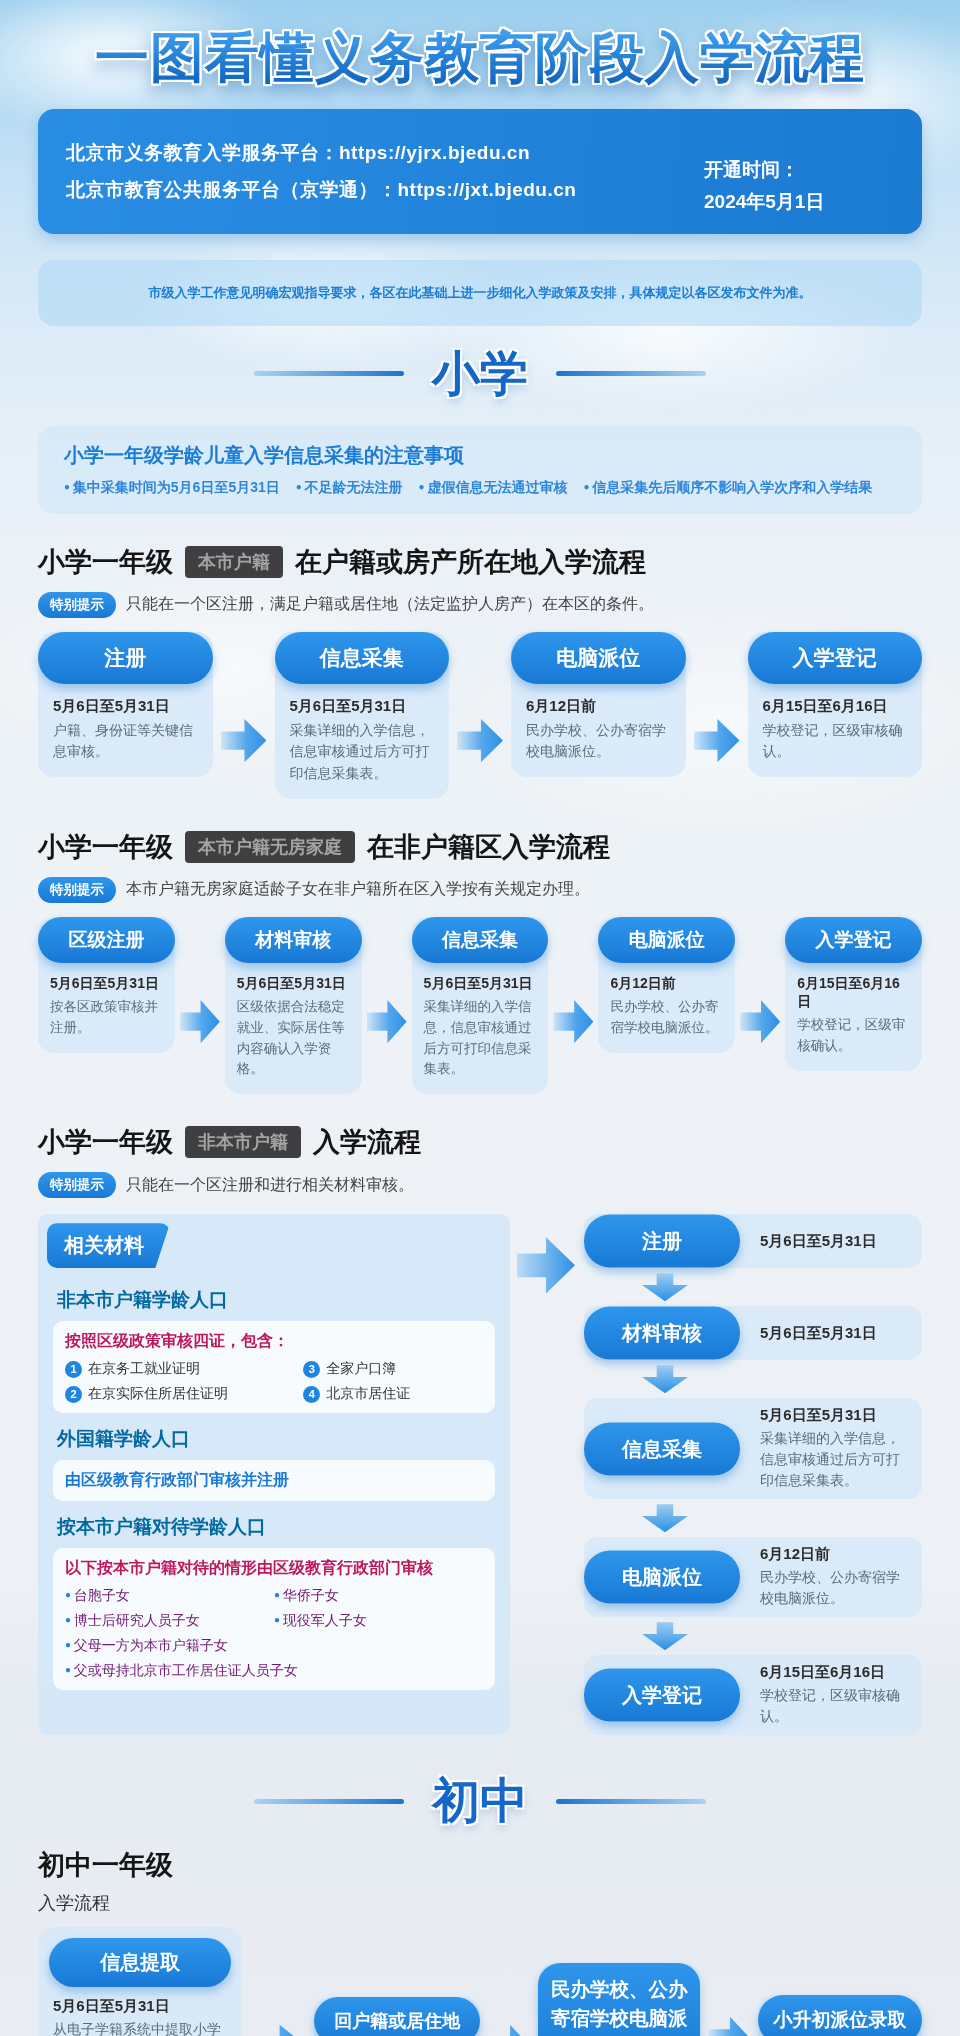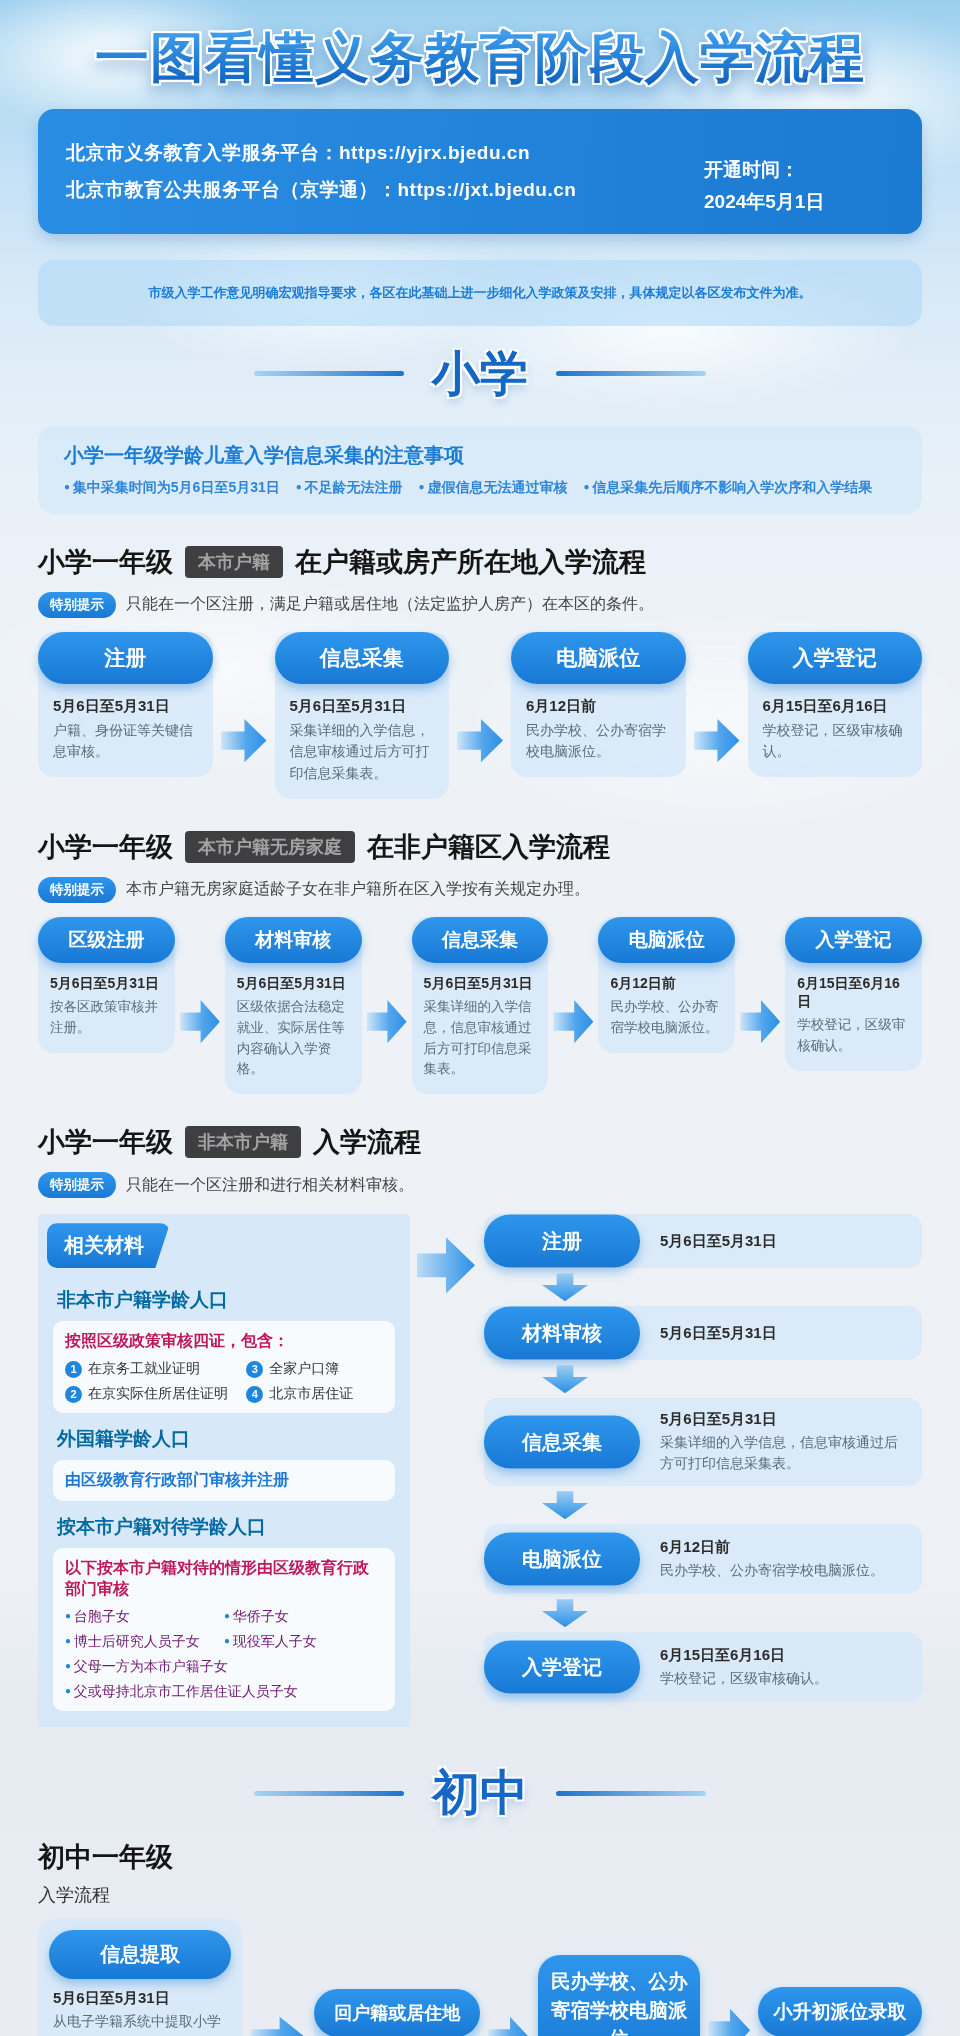--- a/index.html
+++ b/index.html
@@ -89,21 +89,21 @@
     clip-path:polygon(0 33%,52% 33%,52% 10%,100% 50%,52% 90%,52% 67%,0 67%); }
   .arrow-r.sm2 { width:40px; margin:78px 5px 0; }
   .arrow-d { width:46px; height:28px; margin:5px 0 5px 58px;
     background:linear-gradient(180deg,#9ecdf2,#2b90e6);
     clip-path:polygon(32% 0,68% 0,68% 42%,100% 42%,50% 100%,0 42%,32% 42%); }
   .arrow-big { flex:none; width:58px; height:74px; margin:14px 9px 0 7px;
     background:linear-gradient(90deg,#bcdcf5,#2b90e6);
     clip-path:polygon(0 34%,50% 34%,50% 12%,100% 50%,50% 88%,50% 66%,0 66%); }
 
   .nr-content { display:flex; margin-top:16px; }
-  .materials { width:372px; background:rgba(210,231,249,.85); border-radius:4px;
+  .materials { width:472px; background:rgba(210,231,249,.85); border-radius:10px;
                position:relative; padding:60px 15px 16px; }
   .mat-tab { position:absolute; top:9px; left:9px;
     background:linear-gradient(180deg,#2f96ec,#1879d4); color:#fff; font-weight:800; font-size:20px;
     padding:9px 26px 9px 17px; border-radius:10px;
     clip-path:polygon(0 0,100% 0,88% 100%,0 100%); }
   .mat-heading { color:#0369a1; font-weight:800; font-size:19px; margin:13px 4px 8px; }
   .mat-box { background:rgba(255,255,255,.82); border-radius:10px; padding:10px 12px; }
   .mat-intro { color:#be185d; font-weight:800; font-size:16px; margin-bottom:8px; }
   .cert-grid { display:grid; grid-template-columns:57% 43%; grid-auto-flow:column;
                grid-template-rows:repeat(2,auto); row-gap:7px; font-size:14px; color:#333; }

